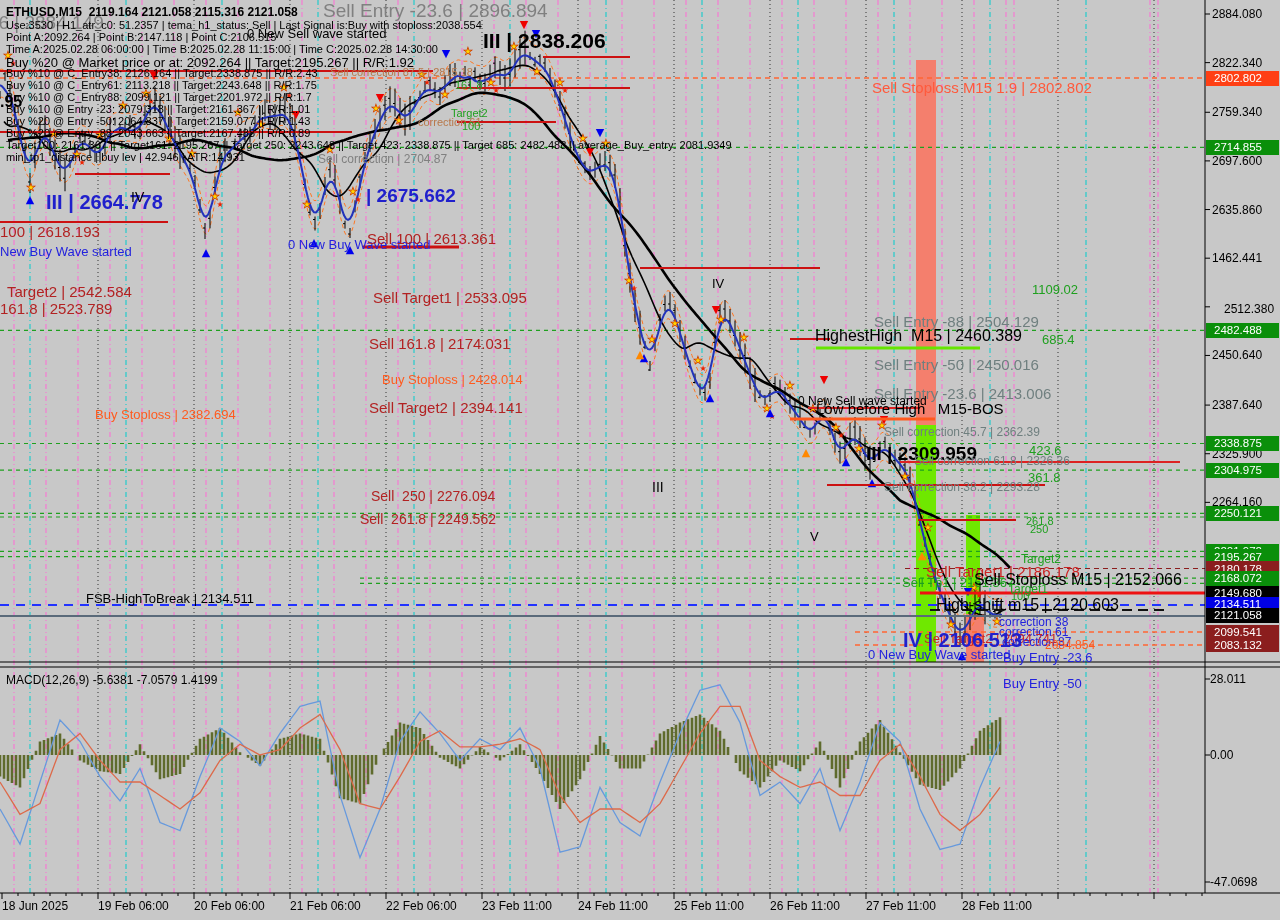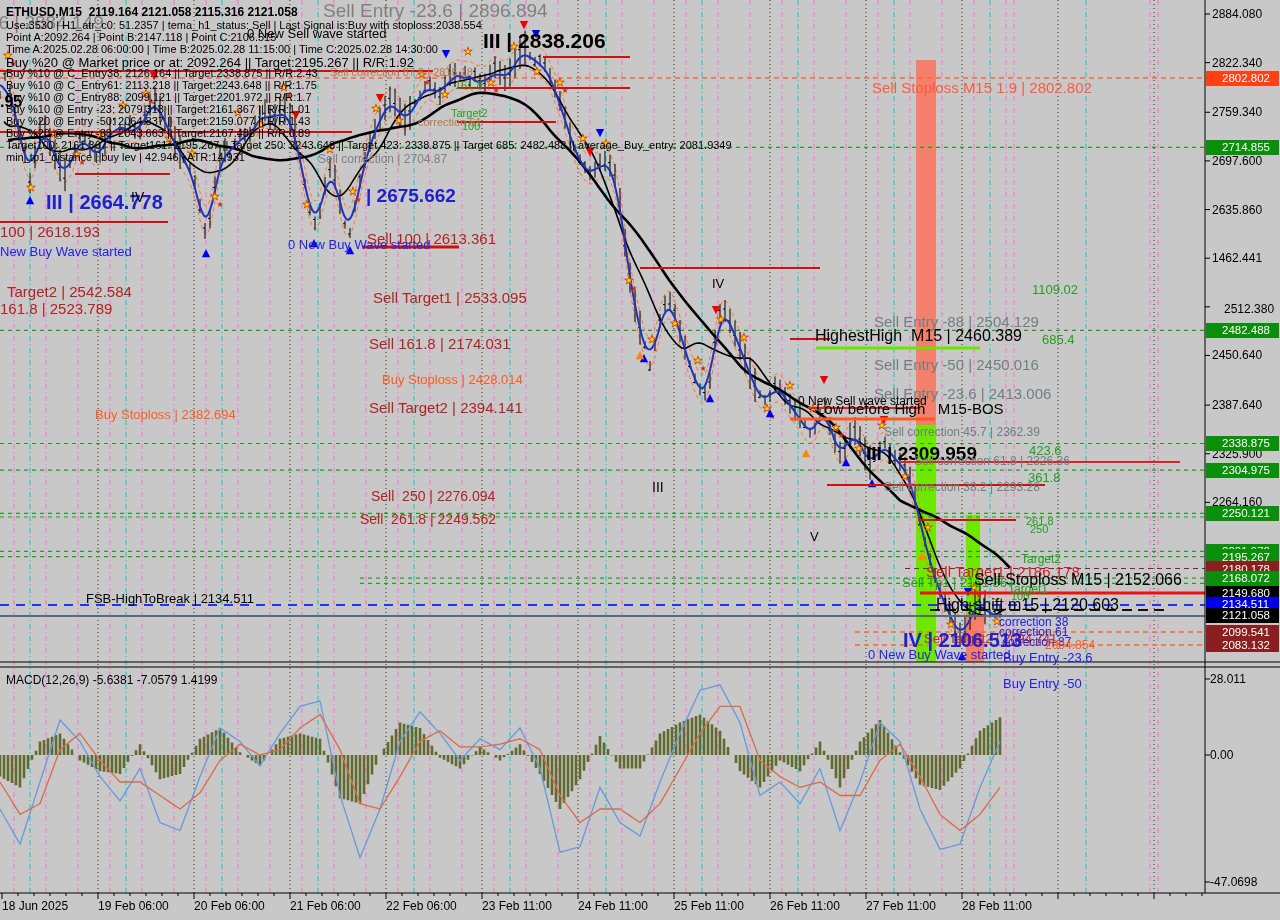--- a/index.html
+++ b/index.html
@@ -1,21 +1,21 @@
 <!DOCTYPE html>
 <html><head>
 <meta charset="utf-8">
 <style>
   html,body{margin:0;padding:0;background:#9a9a9a;}
   #screen{position:relative;width:1280px;height:920px;background:#c8c8c8;overflow:hidden;
           font-family:"Liberation Sans",sans-serif;}
   #chart-svg{position:absolute;left:0;top:0;}
   .lbl{position:absolute;white-space:pre;line-height:1;color:#000;}
   .tag{position:absolute;left:1206px;width:73px;height:15px;font-size:11.5px;color:#fff;
-       display:flex;align-items:center;padding-left:16px;box-sizing:border-box;}
+       display:flex;align-items:center;padding-left:8px;box-sizing:border-box;}
   .tick{position:absolute;left:1212px;font-size:12px;color:#000;}
   .mtick{position:absolute;left:1210px;font-size:12px;color:#000;}
   .tlabel{position:absolute;top:899px;font-size:12px;color:#000;}
 </style>
 </head>
 <body>
 
 <div id="screen">
   <svg id="chart-svg" width="1280" height="920">
       <defs>

